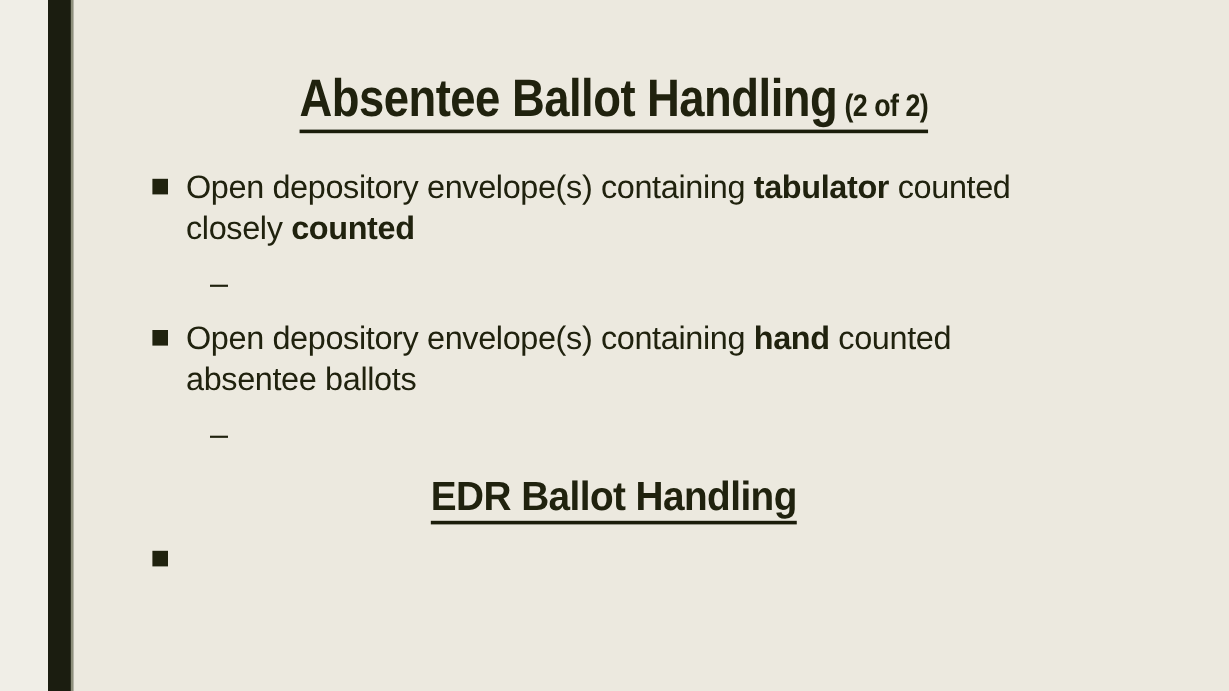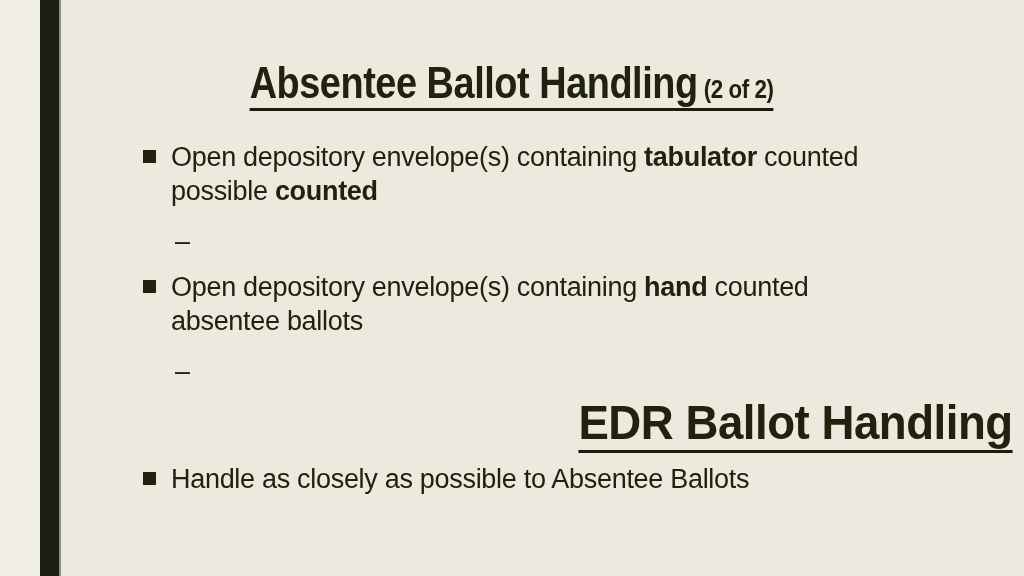--- a/index.html
+++ b/index.html
@@ -58,21 +58,21 @@
   .title-suffix {
     font-size: 26px;
     margin-left: 7px;
   }
   .bullet {
     display: flex;
     align-items: flex-start;
     font-size: 27px;
     line-height: 34px;
     letter-spacing: -0.3px;
-    margin: 16px;
+    margin: 0;
   }
   .bullet .sq {
     flex: 0 0 auto;
     width: 13px; height: 13px;
     background: #20220E;
     margin: 10px 15px 0 0;
   }
   .b { font-weight: bold; }
   .sub-bullet {
     display: flex;
@@ -86,22 +86,22 @@
   .sub-bullet .dash {
     flex: 0 0 auto;
     width: 28px;
     font-style: normal;
   }
   .bullet + .sub-bullet { margin-top: 12px; }
   .bullet.second { margin-top: 0; }
   h2.heading2 {
     margin: 8px 0 12px -127px;
     width: 1024px;
-    text-align: right;
-    font-size: 48px;
+    text-align: center;
+    font-size: 34px;
     font-weight: bold;
     line-height: 46px;
     letter-spacing: -0.5px;
     white-space: nowrap;
   }
   .h2-inner {
     display: inline-block;
     transform: scaleX(0.95);
     transform-origin: 50% 50%;
   }
@@ -116,21 +116,21 @@
   <div class="content">
 
     <h1 class="title">
       <span class="title-inner">
         <span class="u"><span>Absentee Ballot Handling</span><span class="title-suffix">(2 of 2)</span></span>
       </span>
     </h1>
 
     <div class="bullet">
       <span class="sq"></span>
-      <div><span>Open depository envelope(s) containing </span><span class="b">tabulator</span><span> counted</span><br><span>possible </span><span class="b">counted</span>
+      <div><span>Open depository envelope(s) containing </span><span class="b">tabulator</span><span> counted</span><br><span>closely </span><span class="b">counted</span>
       </div>
     </div>
 
     <div class="sub-bullet">
       <span class="dash">–</span>
     </div>
 
     <div class="bullet second">
       <span class="sq"></span>
       <div><span>Open depository envelope(s) containing </span><span class="b">hand</span><span> counted</span><br><span>absentee ballots</span>
@@ -142,17 +142,16 @@
     </div>
 
     <h2 class="heading2">
       <span class="h2-inner">
         <span class="u">EDR Ballot Handling</span>
       </span>
     </h2>
 
     <div class="bullet">
       <span class="sq"></span>
-      <div>Handle as closely as possible to Absentee Ballots</div>
     </div>
 
   </div>
 </div>
 
 </body></html>

